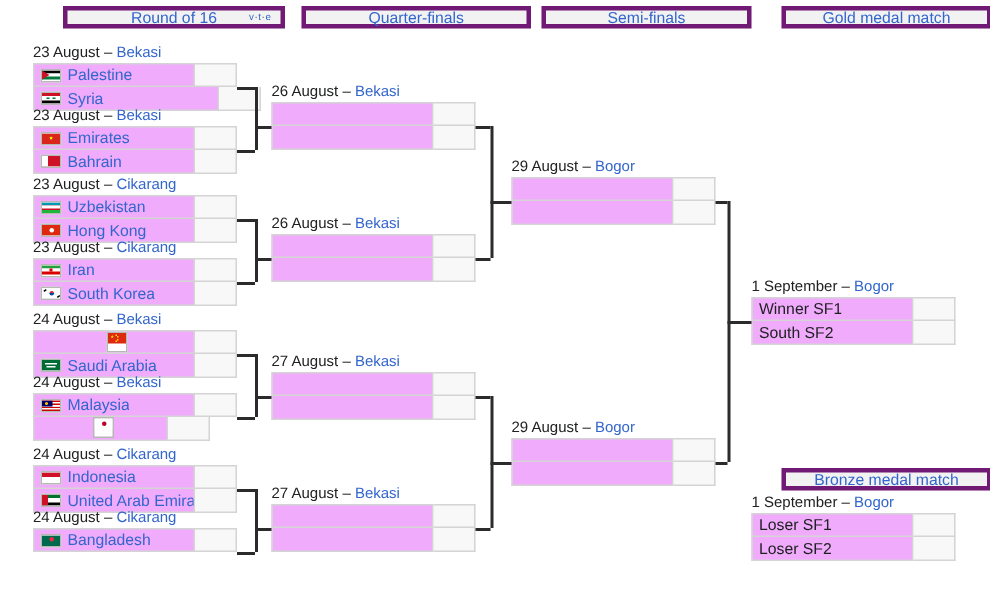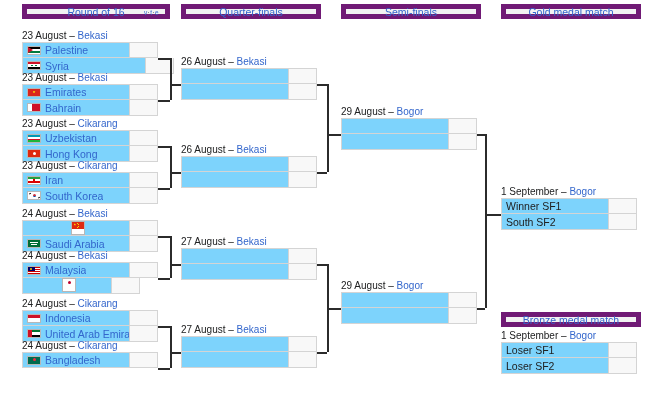--- a/index.html
+++ b/index.html
@@ -11,28 +11,29 @@
     color:#202122;
     overflow:hidden;
   }
   #bracket{position:relative;width:660px;height:402px;}
 
   
   .round-head{
     position:absolute;
     height:15px;
     background:#f2f2f2;
-    border:5px solid #701a75;
+    border:3px solid #701a75;
     box-sizing:border-box;
     display:flex;
     align-items:center;
     justify-content:center;
     font-size:10.5px;
     color:#3366cc;
     white-space:nowrap;
+    margin-left:20px;
   }
   .round-head .rh-label{color:#3366cc;}
   .vte{
     position:absolute;
     right:6px;
     top:50%;
     transform:translateY(-50%);
     font-size:6.5px;
     letter-spacing:.4px;
     color:#3366cc;
@@ -53,21 +54,21 @@
 
   
   .match{position:absolute;}
   .row{
     display:flex;
     height:16px;
     box-sizing:border-box;
   }
   .cell-team{
     border:1px solid #d4d4d4;
-    background:#7dd3fc;
+    background:#f0abfc;
     box-sizing:border-box;
     display:flex;
     align-items:center;
     padding-left:4px;
     overflow:hidden;
     white-space:nowrap;
   }
   .cell-score{
     border:1px solid #d4d4d4;
     border-left:0;
@@ -104,21 +105,21 @@
   .ln.h{height:2px;}
 </style>
 </head>
 <body>
 
 <div id="bracket">
     <div class="round-head" style="left: 22px; top: 4px; width: 148px;">
       <span class="rh-label">Round of 16</span>
       <span class="vte"><span>v</span><span class="sep">·</span><span>t</span><span class="sep">·</span><span>e</span></span>
     </div>
-    <div class="round-head" style="left: 181px; top: 4px; width: 140px;">
+    <div class="round-head" style="left: 181px; top: 4px; width: 153px;">
       <span class="rh-label">Quarter-finals</span>
     </div>
     <div class="round-head" style="left: 341px; top: 4px; width: 140px;">
       <span class="rh-label">Semi-finals</span>
     </div>
     <div class="round-head" style="left: 501px; top: 4px; width: 140px;">
       <span class="rh-label">Gold medal match</span>
     </div>
     <div class="round-head" style="left: 501px; top: 312px; width: 140px;">
       <span class="rh-label">Bronze medal match</span>

